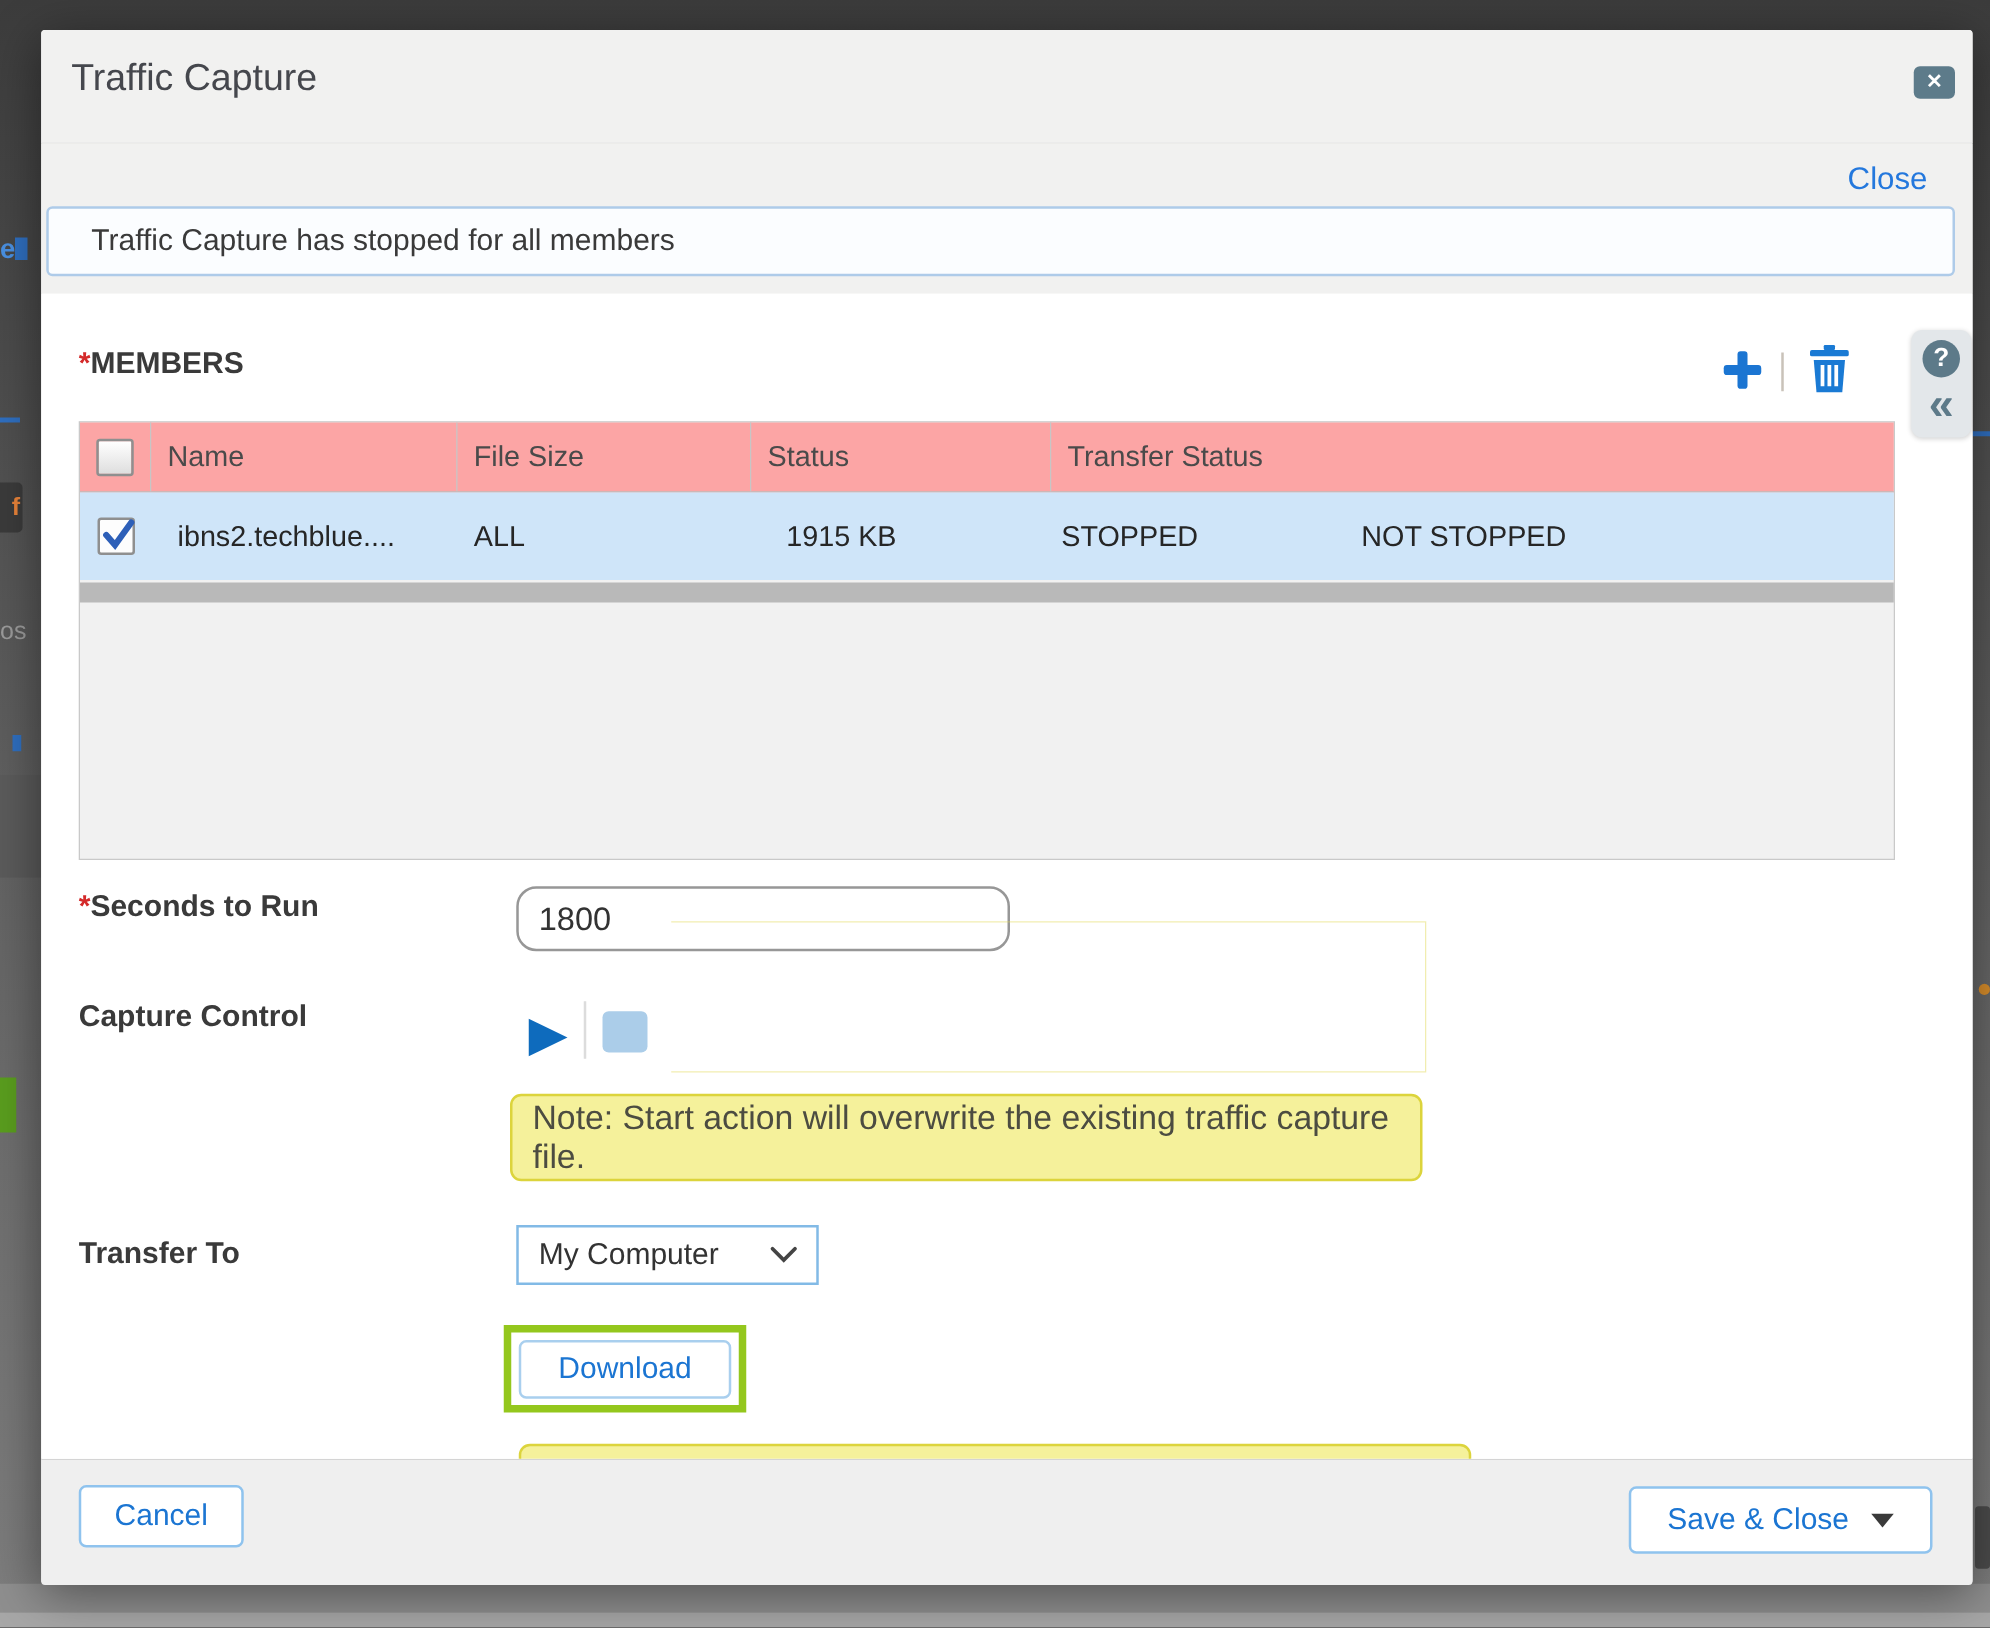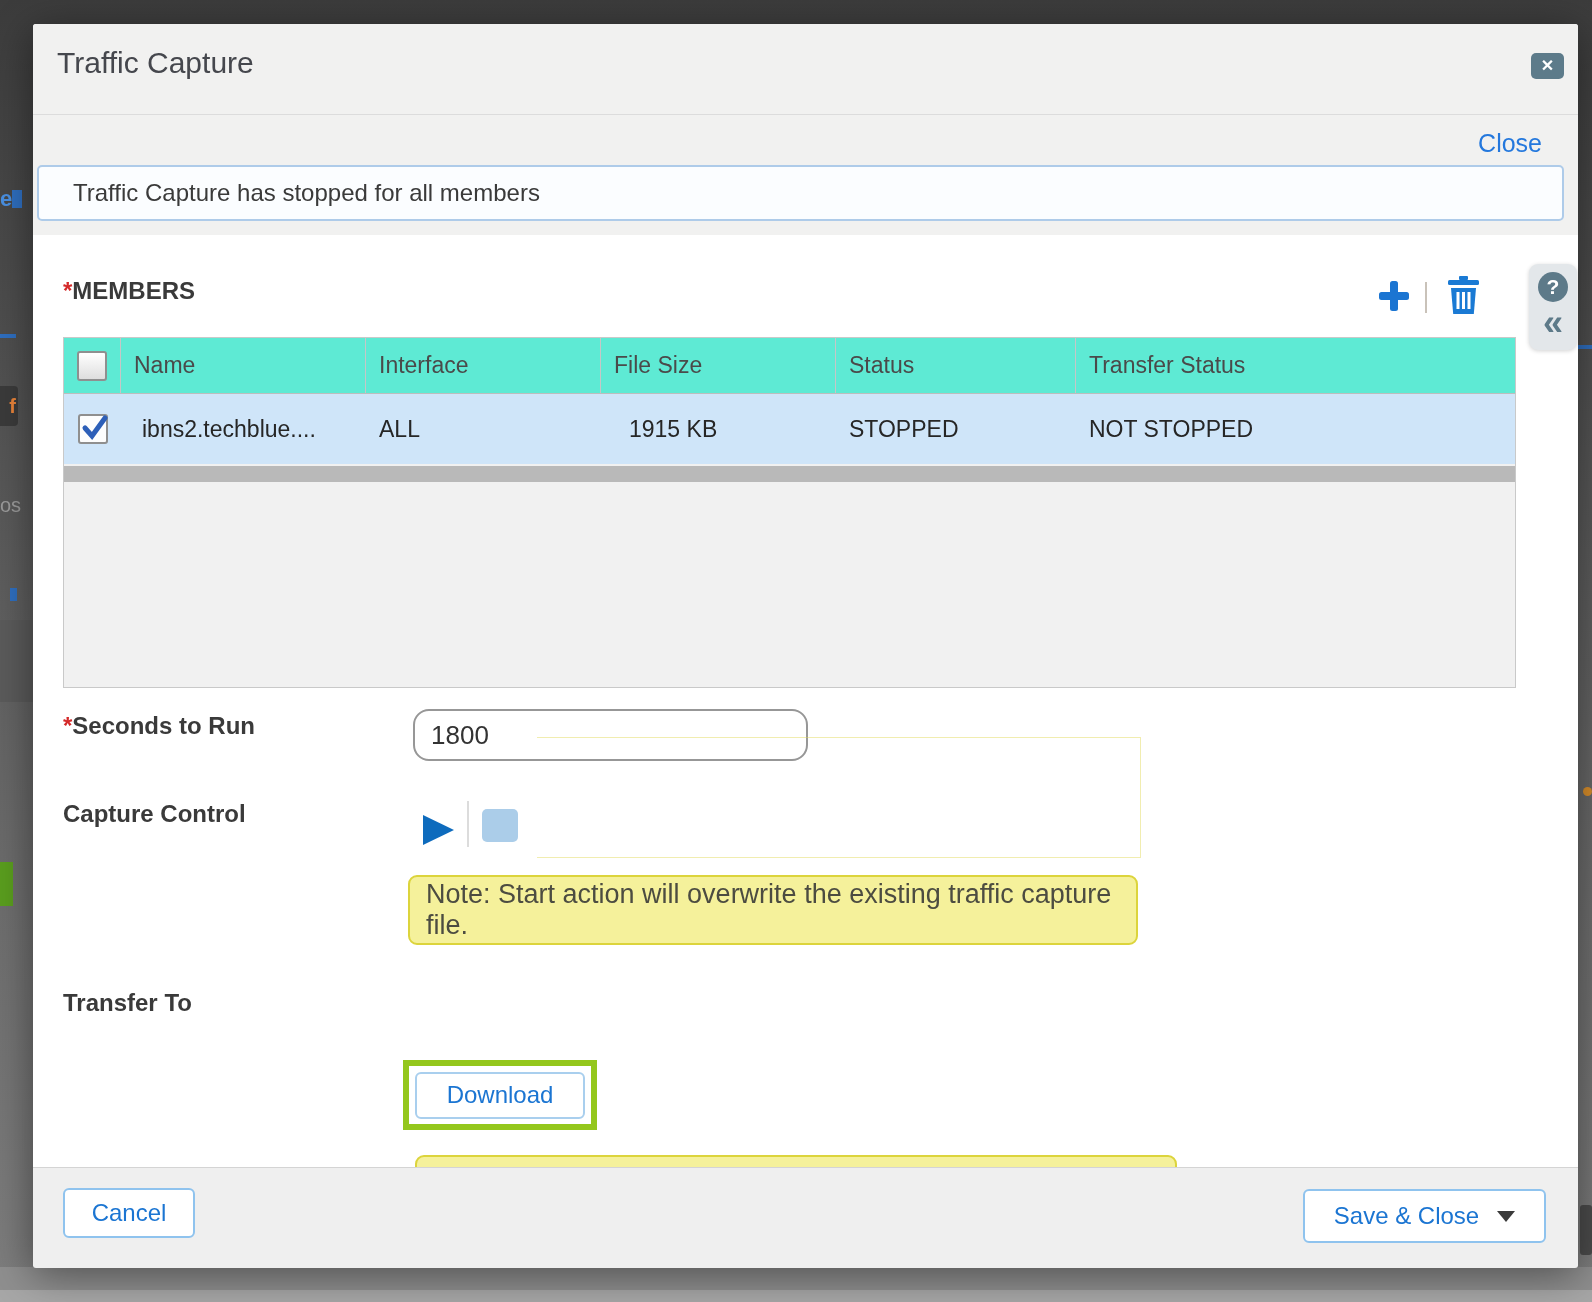--- a/index.html
+++ b/index.html
@@ -53,21 +53,21 @@
   .help-panel{position:absolute;left:1496px;top:240px;width:48px;height:86px;background:#e3e7ea;
               border-radius:9px;box-shadow:0 1px 4px rgba(0,0,0,.18);z-index:5;}
   .help-q{position:absolute;left:9px;top:8px;width:30px;height:30px;border-radius:50%;background:#5d7a89;
           color:#fff;font-size:21px;font-weight:bold;text-align:center;line-height:30px;cursor:pointer;}
   .collapse{position:absolute;left:0;top:38px;width:48px;text-align:center;color:#5d7a89;
             font-size:36px;font-weight:bold;cursor:pointer;}
 
   
   .tbl{position:absolute;left:30px;top:102px;width:1453px;height:351px;border:1px solid #c9c9c9;
        box-sizing:border-box;background:#f1f1f1;}
-  .tbl-head{display:flex;height:55px;background:#5eead4;border-bottom:1px solid #bdbdbd;}
+  .tbl-head{display:flex;height:55px;background:#fca5a5;border-bottom:1px solid #bdbdbd;}
   .th{box-sizing:border-box;border-right:1px solid #c6c6c6;display:flex;align-items:center;
       font-size:23px;color:#4a4a4a;padding-left:13px;}
   .th:last-child{border-right:none;}
   .c0{width:57px;justify-content:center;padding-left:0;}
   .c1{width:245px;} .c2{width:235px;} .c3{width:235px;} .c4{width:240px;} .c5{width:434px;}
   .tbl-row{display:flex;height:70px;background:#cfe5f9;align-items:center;cursor:pointer;}
   .td{box-sizing:border-box;font-size:23px;color:#262626;padding-left:13px;display:flex;align-items:center;}
   .td.c0{justify-content:center;padding-left:0;}
   .td.c1{padding-left:21px;} .td.c3{padding-left:28px;}
   .hscroll{margin-top:2px;height:16px;background:#b9b9b9;}
@@ -167,21 +167,20 @@
       </div>
 
       <div class="tbl">
         <div class="tbl-head">
           <div class="th c0">
             <div class="checkbox">
               
             </div>
           </div>
           <div class="th c1">Name</div>
-          <div class="th c2">Interface</div>
           <div class="th c3">File Size</div>
           <div class="th c4">Status</div>
           <div class="th c5">Transfer Status</div>
         </div>
         <div class="tbl-row">
           <div class="td c0">
             <div class="checkbox checked">
               <svg width="28" height="30" viewBox="0 0 28 30">
                 <path d="M4 14 l7 8 L24 4" stroke="#2d5fb8" stroke-width="5" fill="none" stroke-linecap="round"></path>
               </svg>
@@ -204,20 +203,26 @@
       <div class="lbl" style="left:30px;top:565px;">Capture Control</div>
       <div class="play"></div>
       <div class="cc-sep"></div>
       <div class="stop"></div>
 
       <div class="note">
         <span>Note: Start action will overwrite the existing traffic capture file.</span>
       </div>
 
       <div class="lbl" style="left:30px;top:754px;">Transfer To</div>
+      <div class="dropdown">
+        <span class="val">My Computer</span>
+        <svg width="24" height="16" viewBox="0 0 24 16">
+          <path d="M3 3 l9 9 9-9" stroke="#444" stroke-width="3" fill="none" stroke-linecap="round"></path>
+        </svg>
+      </div>
 
       <div class="dl-highlight">
         <button class="dl-btn">Download</button>
       </div>
 
       <div class="note2"></div>
     </div>
 
     <div class="dlg-footer">
       <button class="btn cancel-btn">Cancel</button>

